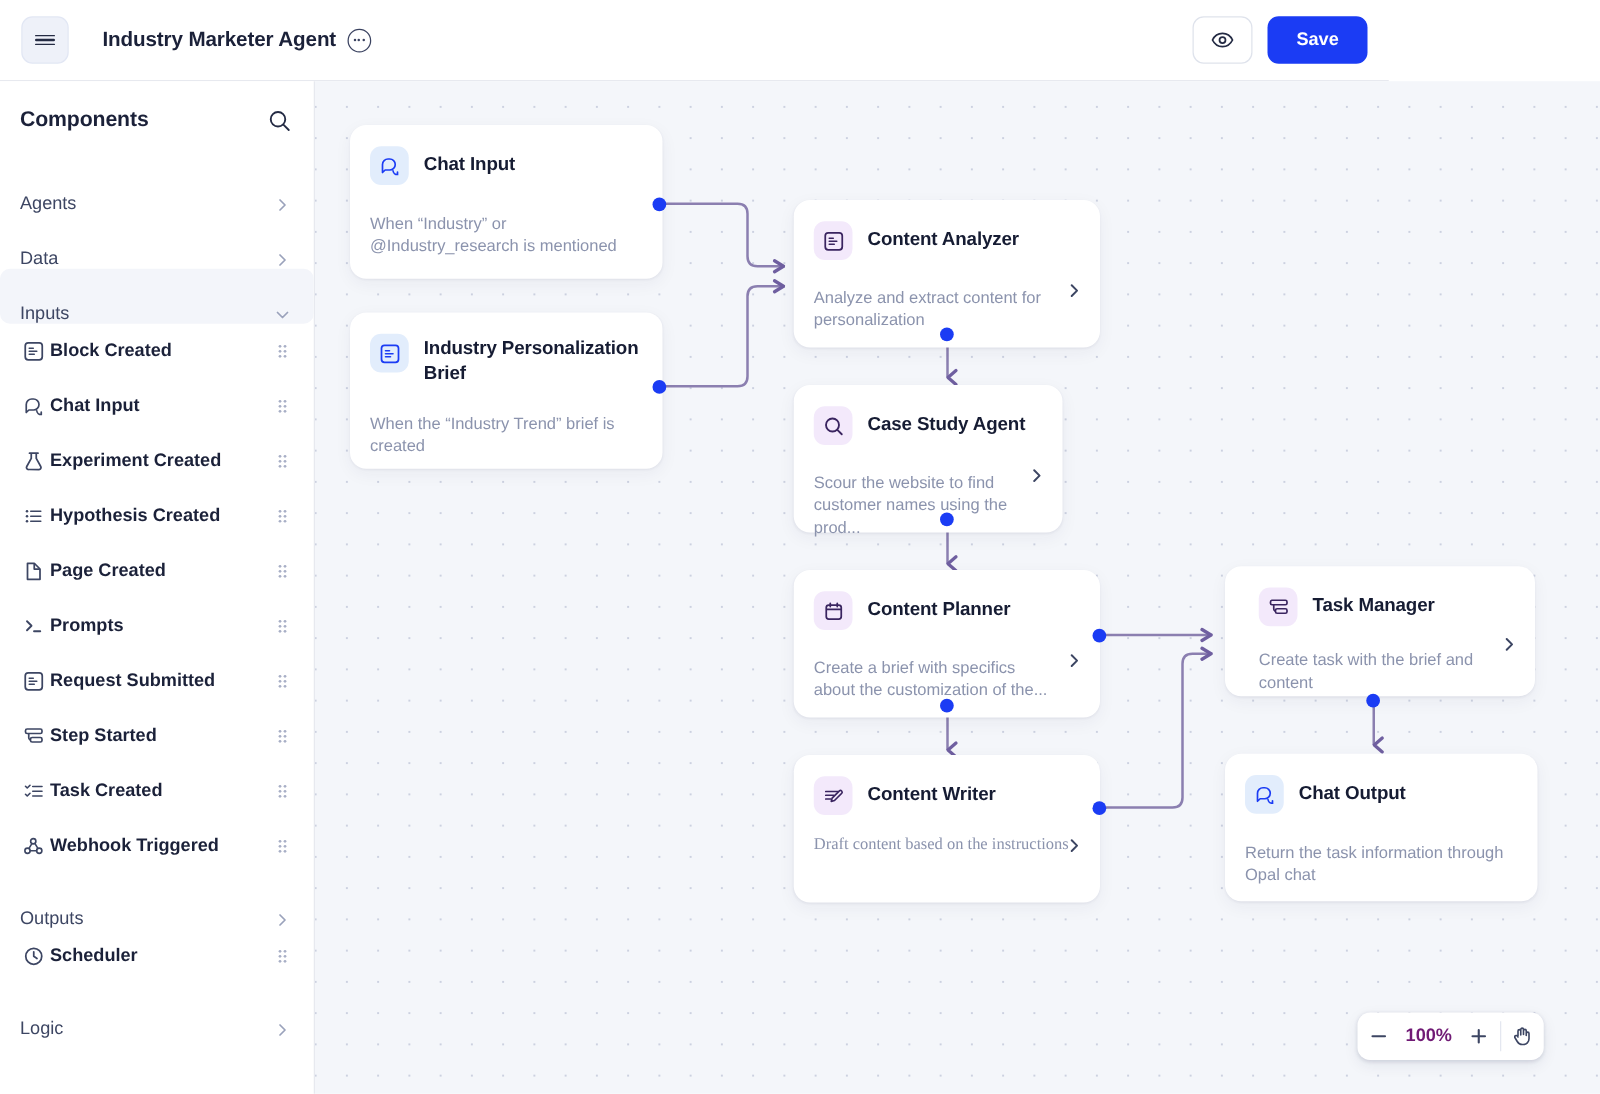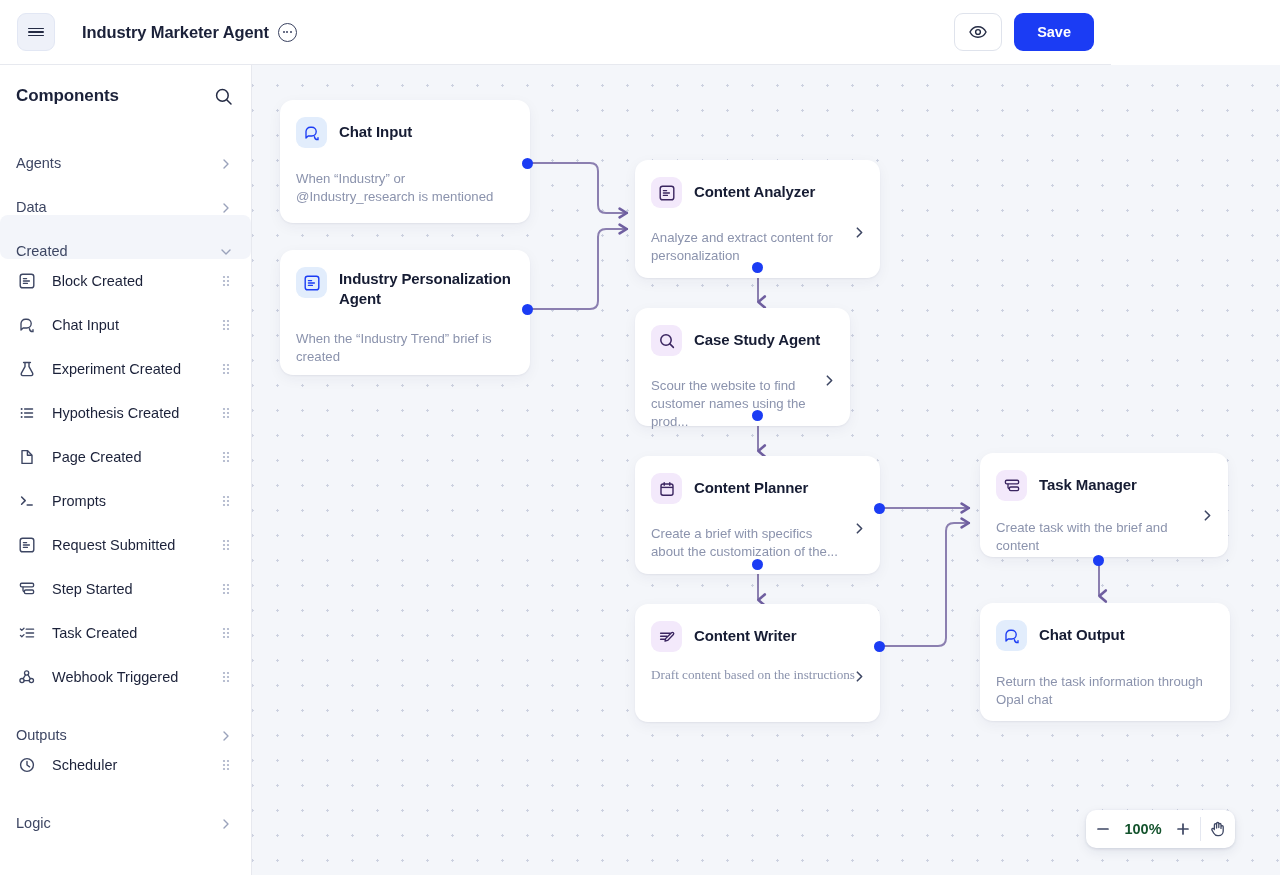--- a/index.html
+++ b/index.html
@@ -73,21 +73,21 @@
   }
   .group-row.active { background: #f3f5fa; }
   .group-row .glabel { font-size: 14.5px; color: #3d4663; font-weight: 400; }
   .group-row .chev { margin-left: auto; color: #9aa2bb; display: flex; }
 
   .comp-row {
     height: 44px; display: flex; align-items: center; padding: 0 18px 0 16px;
     cursor: pointer;
   }
   .comp-icon { width: 22px; display: flex; align-items: center; justify-content: center; color: #3d4663; }
-  .comp-label { margin-left: 14px; font-size: 14.5px; color: #1b2139; }
+  .comp-label { margin-left: 2px; font-size: 14.5px; color: #1b2139; font-weight: bold; }
   .drag-handle { margin-left: auto; display: flex; cursor: grab; }
 
   
   .canvas {
     position: absolute; top: 65px; left: 252px; width: 1028px; height: 810px;
     background-color: #f4f6fa;
     background-image: radial-gradient(circle, #ccd1e0 1.1px, transparent 1.1px);
     background-size: 25px 25px;
     background-position: 13px 8px;
     overflow: hidden;
@@ -125,21 +125,21 @@
   
   .zoombar {
     position: absolute; right: 45px; bottom: 27px; height: 38px;
     background: #fff; border-radius: 10px; display: flex; align-items: center;
     box-shadow: 0 1px 3px rgba(30,40,80,0.12), 0 4px 12px rgba(30,40,80,0.08);
   }
   .zoombar .zbtn {
     width: 34px; height: 38px; display: flex; align-items: center; justify-content: center;
     cursor: pointer; color: #3d4663;
   }
-  .zoom-val { font-size: 14.5px; font-weight: 700; color: #14532d; padding: 0 4px; min-width: 46px; text-align: center; }
+  .zoom-val { font-size: 14.5px; font-weight: 700; color: #701a75; padding: 0 4px; min-width: 46px; text-align: center; }
   .zdiv { width: 1px; height: 24px; background: #e4e7f0; }
 </style>
 </head>
 <body>
 
 <div class="topbar">
   <div class="hamburger-btn">
     <div>
         <span></span>
         <span></span>
@@ -186,21 +186,21 @@
   <div class="group-row">
     <span class="glabel">Data</span>
     <span class="chev">
       <svg width="14" height="14" viewBox="0 0 14 14" fill="none">
           <path d="m5 3 4 4-4 4" stroke="currentColor" stroke-width="1.4" stroke-linecap="round" stroke-linejoin="round"></path>
         </svg>
     </span>
   </div>
 
   <div class="group-row active">
-    <span class="glabel">Created</span>
+    <span class="glabel">Inputs</span>
     <span class="chev">
       <svg width="14" height="14" viewBox="0 0 14 14" fill="none">
           <path d="m3 5 4 4 4-4" stroke="currentColor" stroke-width="1.4" stroke-linecap="round" stroke-linejoin="round"></path>
         </svg>
     </span>
   </div>
 
   <div class="comp-row">
     <span class="comp-icon">
       <svg width="18" height="18" viewBox="0 0 18 18" fill="none">
@@ -492,21 +492,21 @@
   <div class="dot" style="left:270px; top:93px;"></div>
 
   <div class="node" style="left:28px; top:185px; width:250px; height:125px;">
     <div class="node-head">
       <div class="node-ico ico-blue">
         <svg width="18" height="18" viewBox="0 0 18 18" fill="none">
             <rect x="2.2" y="2.2" width="13.6" height="13.6" rx="2.4" stroke="currentColor" stroke-width="1.4"></rect>
             <path d="M5.4 6.6h3.2M5.4 9h6M5.4 11.4h4" stroke="currentColor" stroke-width="1.3" stroke-linecap="round"></path>
           </svg>
       </div>
-      <div class="node-title" style="padding-top:2px;">Industry Personalization Agent</div>
+      <div class="node-title" style="padding-top:2px;">Industry Personalization Brief</div>
     </div>
     <div class="node-desc" style="margin-top:21px;">When the “Industry Trend” brief is created</div>
   </div>
   <div class="dot" style="left:270px; top:239px;"></div>
 
   <div class="node" style="left:383px; top:95px; width:245px; height:118px;">
     <div class="node-head">
       <div class="node-ico ico-purple">
         <svg width="18" height="18" viewBox="0 0 18 18" fill="none">
             <rect x="2.2" y="2.2" width="13.6" height="13.6" rx="2.4" stroke="currentColor" stroke-width="1.4"></rect>
@@ -576,21 +576,21 @@
     </div>
     <div class="node-desc" style="margin-top:14px; font-family:Liberation Serif, serif;">Draft content based on the instructions</div>
     <div class="node-chev" style="top:65px;">
       <svg width="15" height="15" viewBox="0 0 14 14" fill="none">
           <path d="m5 3 4 4-4 4" stroke="currentColor" stroke-width="1.5" stroke-linecap="round" stroke-linejoin="round"></path>
         </svg>
     </div>
   </div>
   <div class="dot" style="left:622px; top:576px;"></div>
 
-  <div class="node" style="left:728px; top:388px; width:248px; height:104px;">
+  <div class="node" style="left:728px; top:388px; width:248px; height:104px;padding-left:11px;">
     <div class="node-head">
       <div class="node-ico ico-purple">
         <svg width="18" height="18" viewBox="0 0 18 18" fill="none">
             <rect x="2.4" y="3.2" width="13.2" height="3.6" rx="1.3" stroke="currentColor" stroke-width="1.35"></rect>
             <rect x="6.4" y="10" width="9.2" height="3.6" rx="1.3" stroke="currentColor" stroke-width="1.35"></rect>
             <path d="M5 6.8v3.4a1.6 1.6 0 0 0 1.6 1.6" stroke="currentColor" stroke-width="1.35"></path>
           </svg>
       </div>
       <div class="node-title">Task Manager</div>
     </div>

